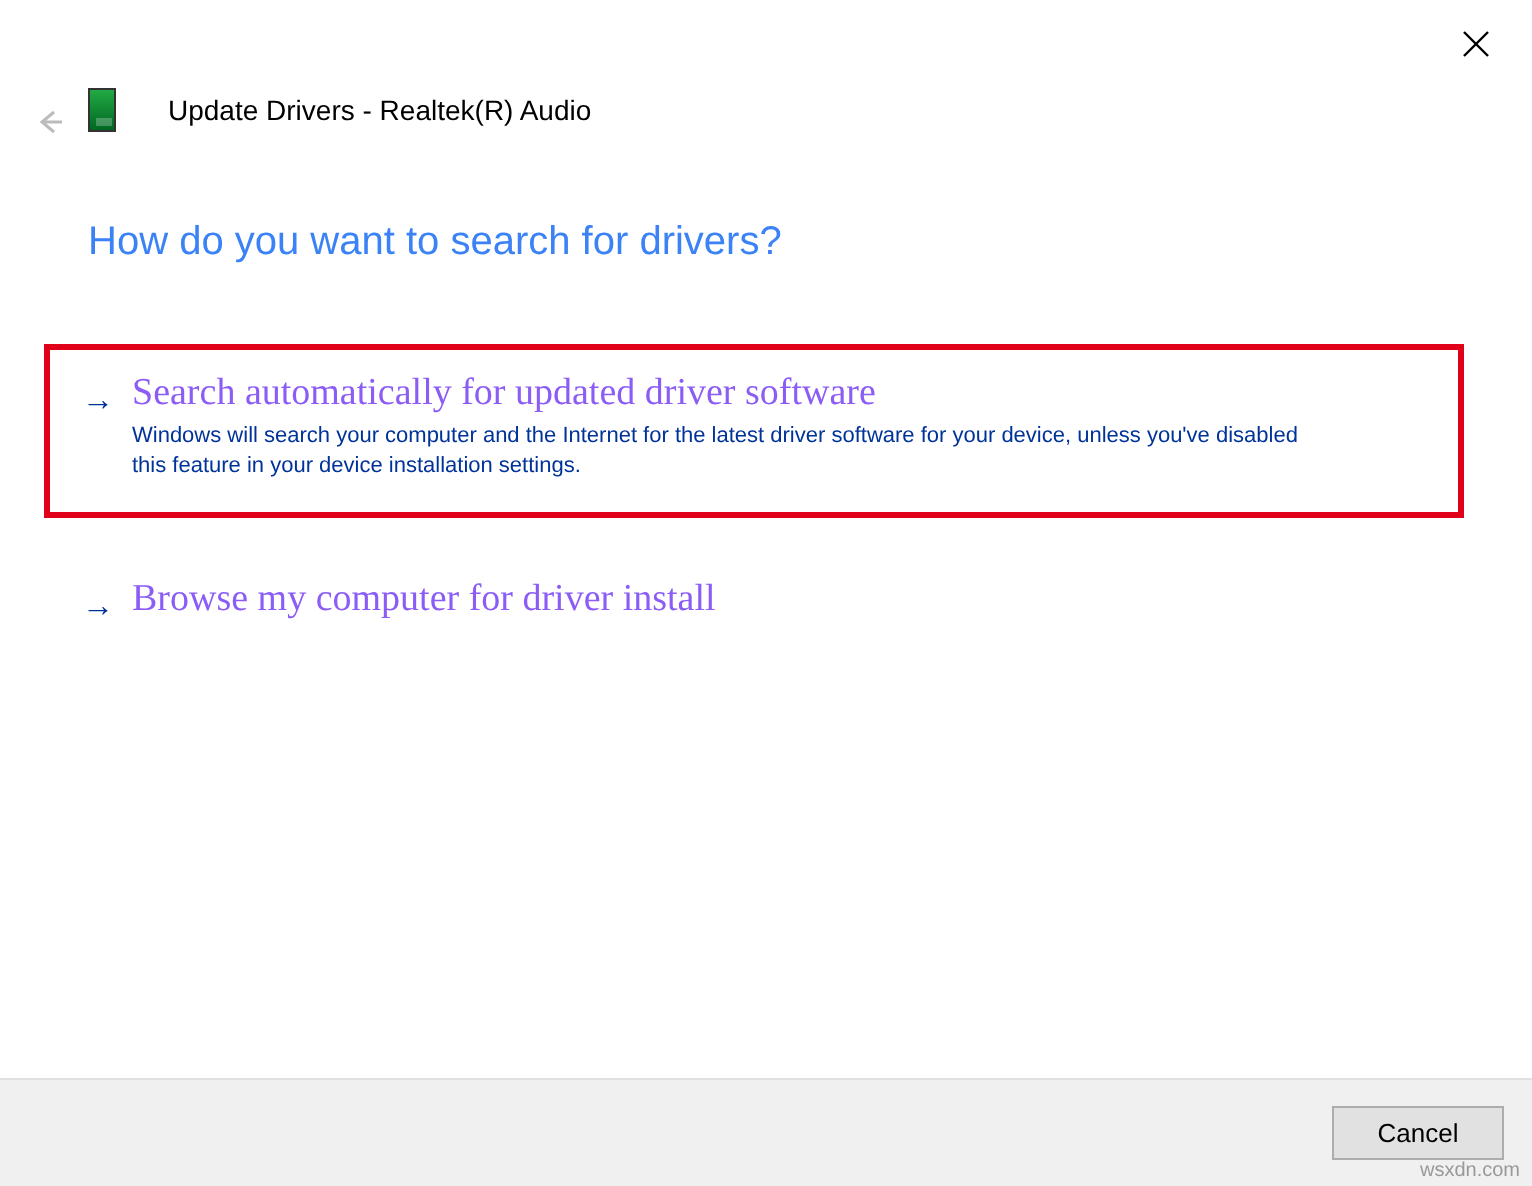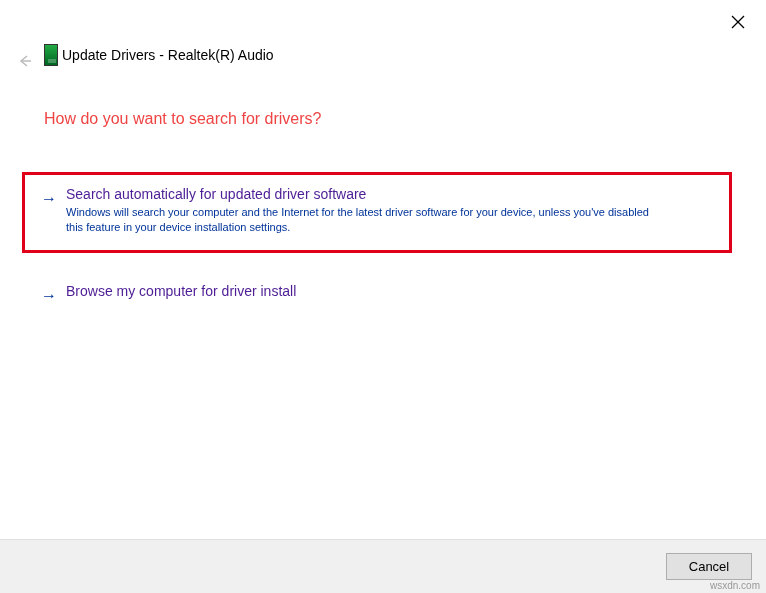--- a/index.html
+++ b/index.html
@@ -25,38 +25,38 @@
     top: 50px; left: 14px;
     width: 22px; height: 22px;
     display:flex;align-items:center;justify-content:center;
     color: #999;
     cursor: default;
   }
   .back-btn svg { width:14px; height:14px; stroke:#bbb; stroke-width:1.5; fill:none;}
   .header {
     position: absolute;
     top: 44px; left: 44px;
-    display:flex; align-items:center; gap:4px;
+    display:flex; align-items:center; gap:26px;
   }
   .device-icon {
     width: 14px; height: 22px;
     background: linear-gradient(#2a4 0%, #062 100%);
     border: 1px solid #333;
     position: relative;
   }
   .device-icon::after{
     content:""; position:absolute; bottom:2px; left:3px; width:8px; height:4px;
     background: rgba(255,255,255,0.25);
   }
   .header-title { font-size: 14px; color:#000; }
   .prompt {
     position:absolute;
     top: 110px; left: 44px;
-    font-size: 16px;
-    color: #ef4444;
+    font-size: 20px;
+    color: #3b82f6;
     font-weight: 400;
   }
   .options {
     position:absolute;
     top: 172px; left: 22px; right: 34px;
   }
   .option {
     padding: 14px 18px 18px 18px;
     margin-bottom: 16px;
     cursor: pointer;
@@ -69,23 +69,24 @@
   .arrow {
     color:#003399;
     font-size: 16px;
     line-height: 1;
     min-width: 18px;
     text-align:center;
     position:relative;
     top:3px;
   }
   .opt-title {
-    color:#4c1d95;
-    font-size: 14px;
+    color:#8b5cf6;
+    font-size: 19px;
     font-weight:400;
+    font-family:Liberation Serif, serif;
   }
   .opt-desc {
     margin-left: 26px;
     margin-top: 3px;
     color:#003399;
     font-size: 11px;
     line-height: 1.35;
     max-width: 590px;
   }
   .footer {

